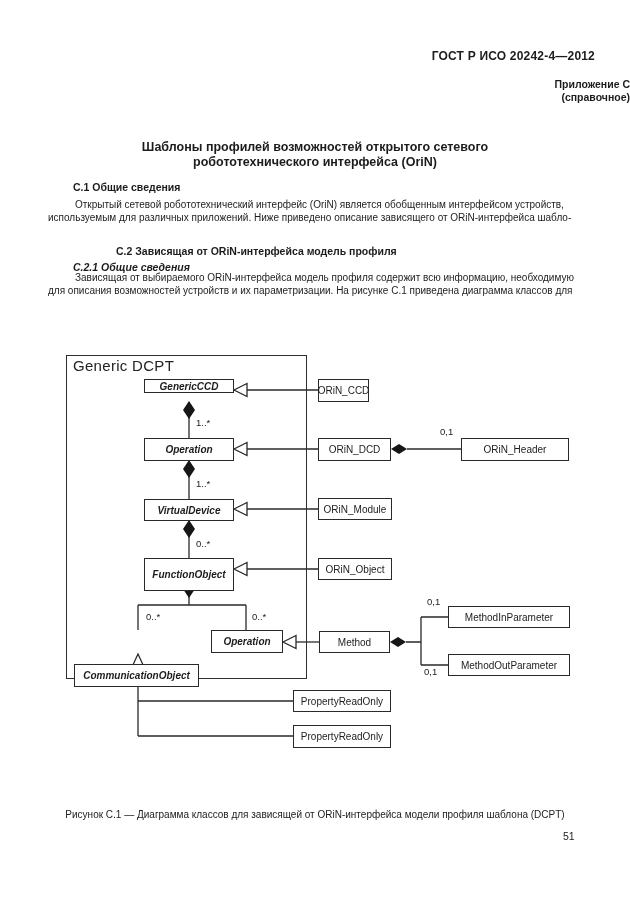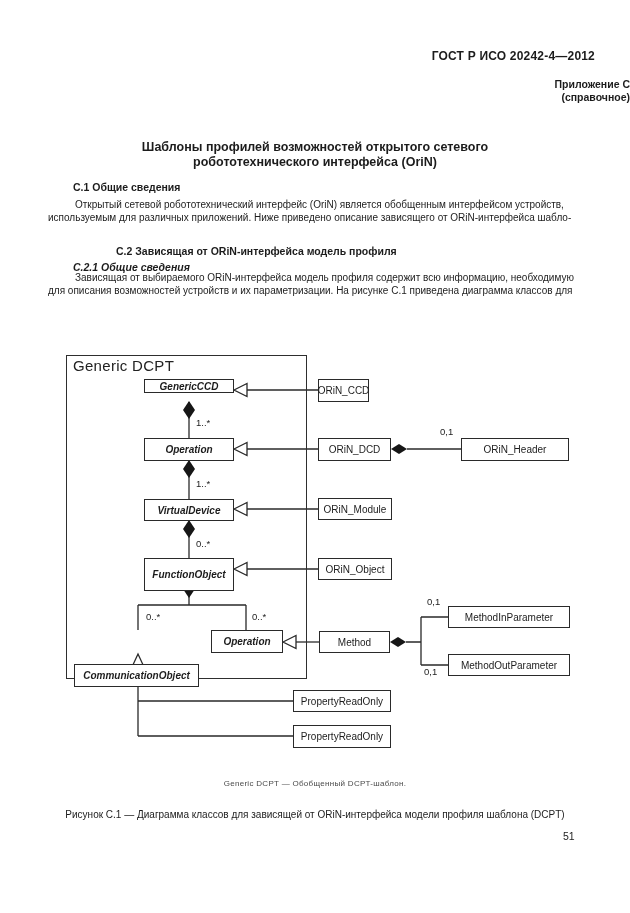--- a/index.html
+++ b/index.html
@@ -128,17 +128,16 @@
     <div class="mult" style="left:196px; top:417px;">1..*</div>
     <div class="mult" style="left:196px; top:478px;">1..*</div>
     <div class="mult" style="left:196px; top:538px;">0..*</div>
     <div class="mult" style="left:146px; top:611px;">0..*</div>
     <div class="mult" style="left:252px; top:611px;">0..*</div>
     <div class="mult" style="left:440px; top:426px;">0,1</div>
     <div class="mult" style="left:427px; top:596px;">0,1</div>
     <div class="mult" style="left:424px; top:666px;">0,1</div>
   </div>
 
-  <div class="abs legend-cap">Generic DCPT — Обобщенный DCPT-шаблон.</div>
   <div class="abs figure-cap">Рисунок С.1 — Диаграмма классов для зависящей от ORiN-интерфейса модели профиля шаблона (DCPT)</div>
   <div class="abs page-num">51</div>
 
 </div>
 
 </body></html>

